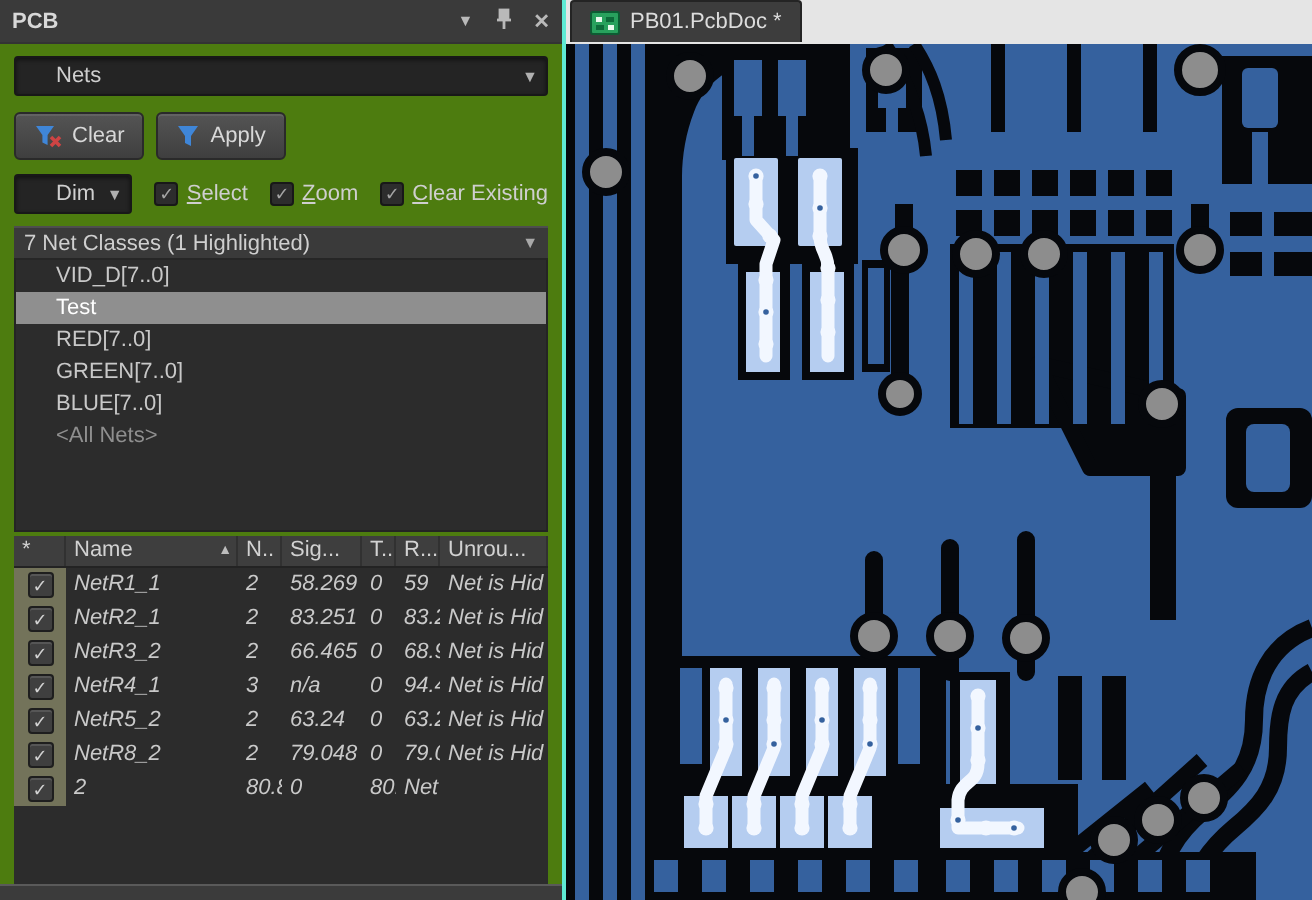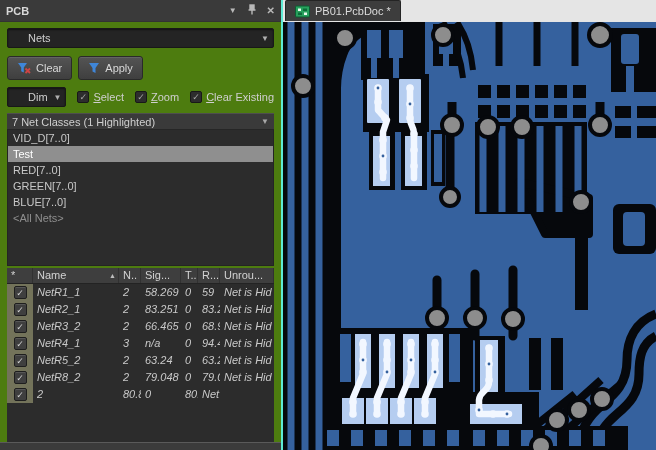--- a/index.html
+++ b/index.html
@@ -27,21 +27,21 @@
   .dim-row { display:flex; align-items:center; gap:11px; margin-bottom:6px; white-space:nowrap; overflow:hidden; }
   .combo.dim { width:70px; height:20px; }
   .chk { display:flex; align-items:center; gap:4px; }
   .chk .box { width:12px; height:12px; background:#2d2d2d; border:1px solid #181818; color:#a5a5a5; font-size:9px; line-height:11px; text-align:center; border-radius:2px; }
   .chk u { text-decoration:underline; }
 
   .sec-header { height:17px; background:#3a3a3a; border-top:1px solid #4e4e4e; border-bottom:1px solid #262626; display:flex; align-items:center; padding:0 5px; color:#cfcfcf; }
   .sec-header .tri { margin-left:auto; font-size:8px; color:#a8a8a8; }
 
   .class-list { height:136px; background:#2c2c2c; border:1px solid #242424; border-top:none; overflow:hidden; }
-  .class-item { height:16px; line-height:16px; padding-left:5px; color:#c8c8c8; white-space:nowrap; }
+  .class-item { height:16px; line-height:16px; padding-left:20px; color:#c8c8c8; white-space:nowrap; }
   .class-item.selected { background:#8f8f8f; color:#ffffff; }
   .class-item.muted { color:#8f8f8f; }
 
   .nets-sec { margin-top:2px; }
   .grid-head { display:grid; grid-template-columns:26px 86px 22px 40px 17px 22px 1fr; height:16px; background:#3e3e3e; border-bottom:1px solid #232323; }
   .grid-head .hcell { border-right:1px solid #313131; color:#d2d2d2; line-height:15px; padding-left:4px; white-space:nowrap; overflow:hidden; display:flex; align-items:center; gap:3px; }
   .grid-head .sort { font-size:7px; color:#bdbdbd; margin-left:auto; margin-right:2px; }
   .rows { background:#2c2c2c; }
   .nrow { display:grid; grid-template-columns:26px 86px 22px 40px 17px 22px 1fr; height:17px; }
   .nrow .cell { line-height:17px; padding-left:4px; color:#c9c9c9; white-space:nowrap; overflow:hidden;font-style:italic; }

